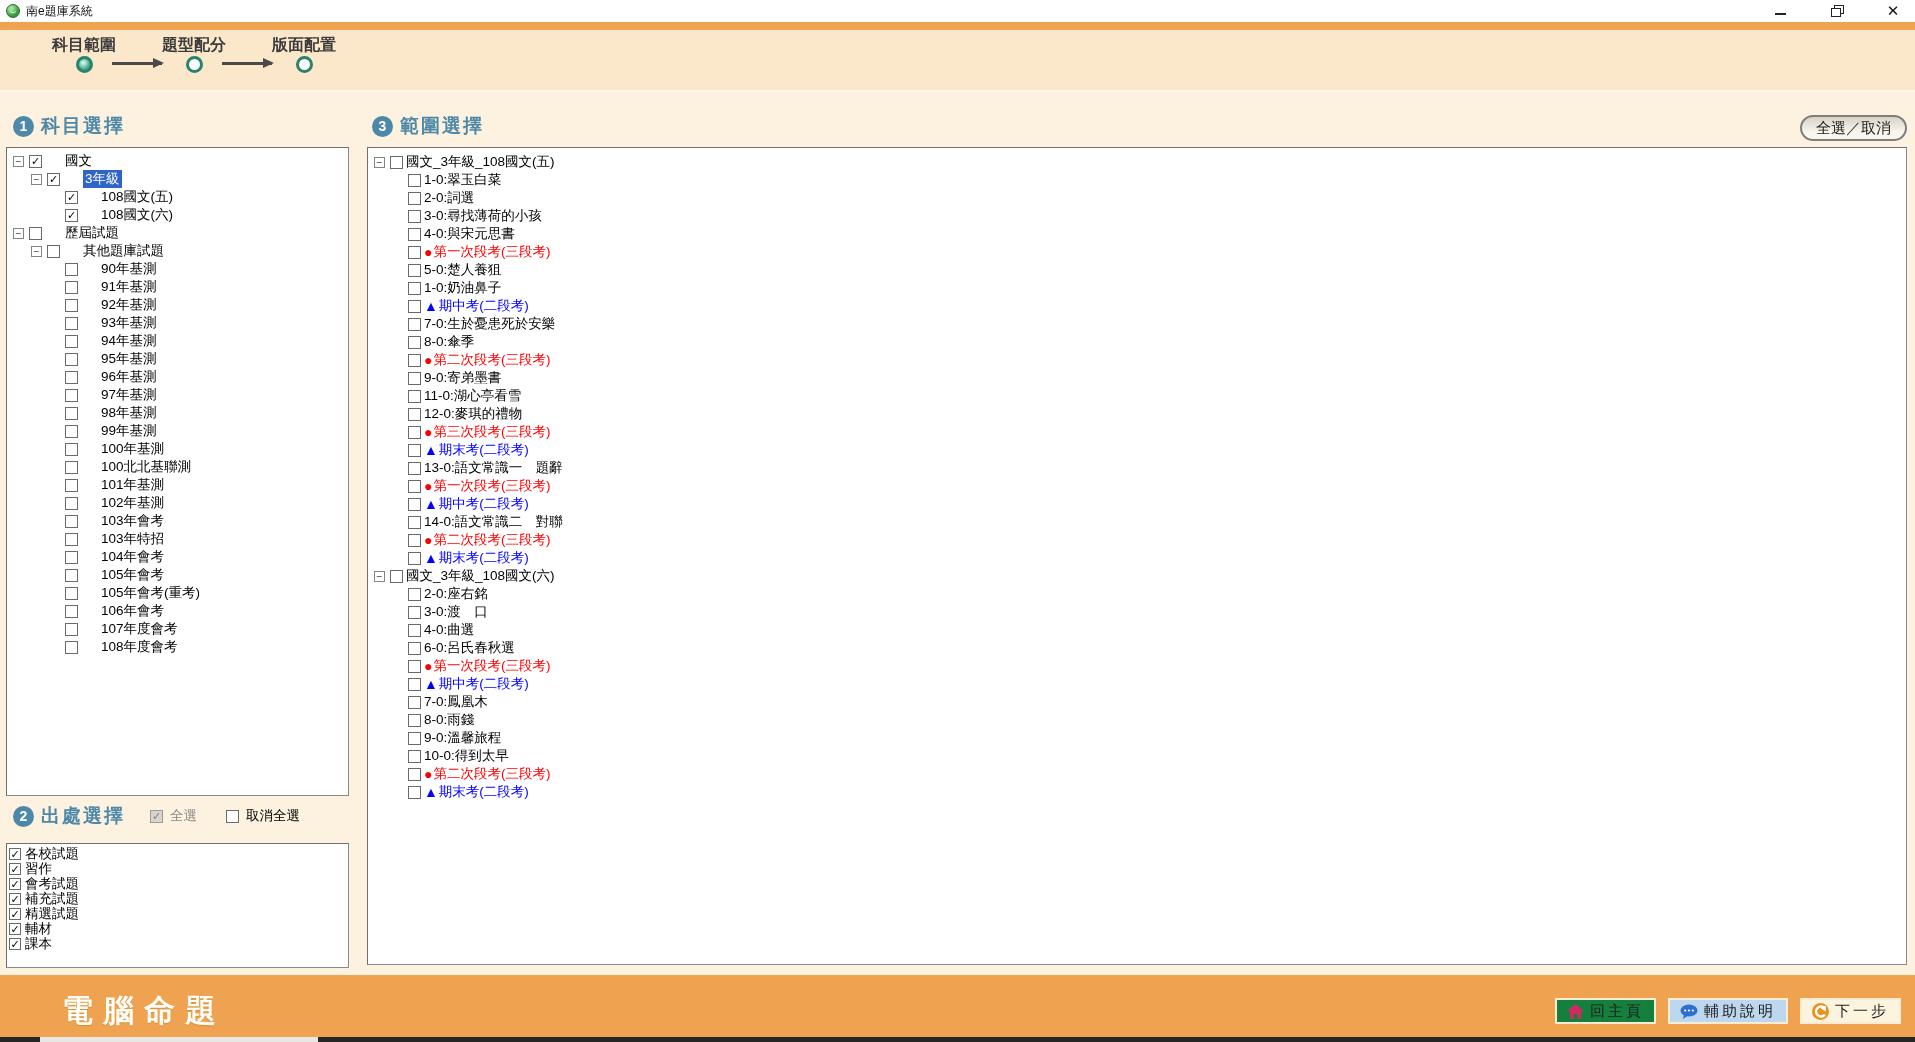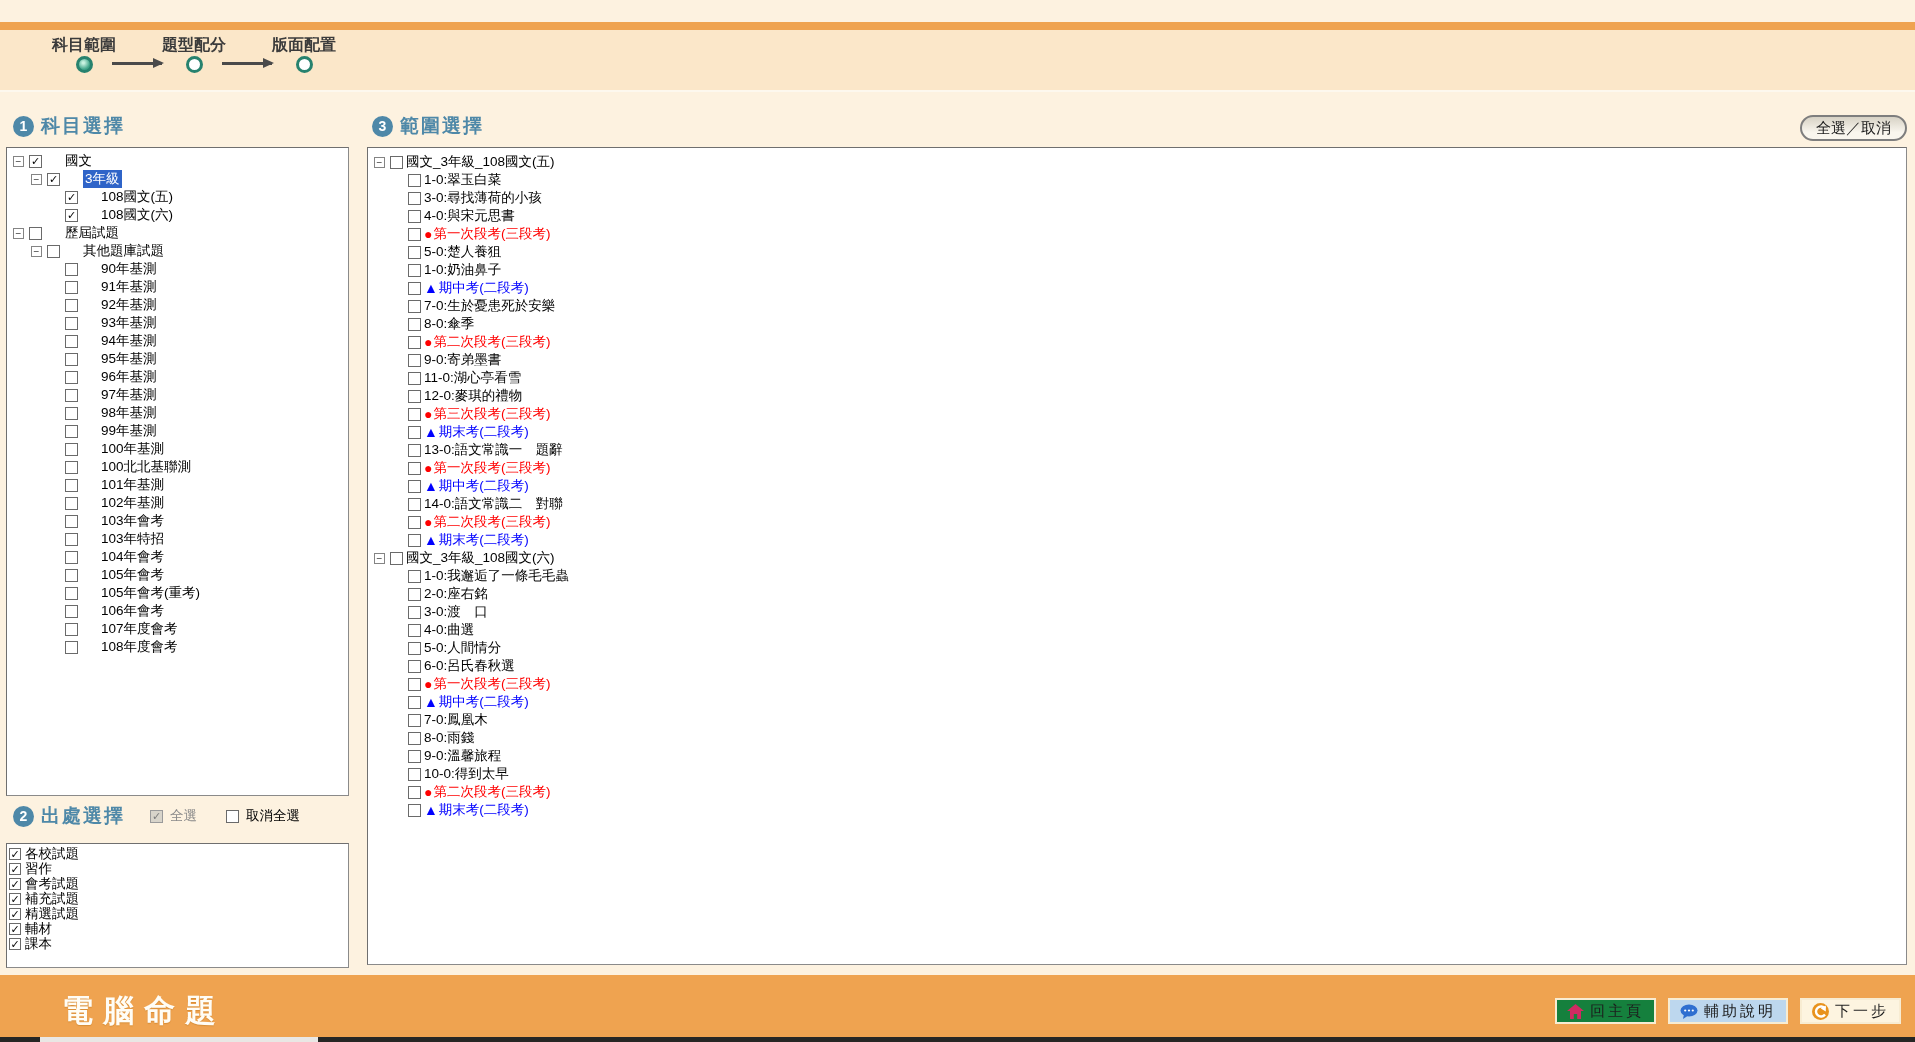--- a/index.html
+++ b/index.html
@@ -82,20 +82,29 @@
   .fbtn svg{display:block;}
   
   .taskbar{position:absolute;left:0;bottom:0;width:100%;height:5px;background:#262624;}
   .taskbar-seg{position:absolute;left:40px;top:0;width:278px;height:5px;background:#e9e7e4;}
 </style>
 </head>
 <body>
 
 <div id="screen">
 
+  <div class="titlebar">
+    <span class="app-icon"></span>
+    <span class="title-text">南e題庫系統</span>
+    <span class="win-controls">
+      <span class="wc wc-min"></span>
+      <span class="wc wc-restore"></span>
+      <span class="wc wc-close">✕</span>
+    </span>
+  </div>
 
   <div class="orange-strip"></div>
 
   <div class="step-band">
     <div class="steps">
       <div class="step-col">
         <span class="step-label">科目範圍</span>
         <span class="dot filled"></span>
       </div>
       <div class="arrow"></div>
@@ -194,20 +203,21 @@
   <div class="sec-head" style="left:372px;top:113px;">
     <span class="sec-num">3</span>
     <span class="sec-title">範圍選擇</span>
   </div>
 
   <div class="pill-btn">全選／取消</div>
 
   <div class="panel" id="range-tree">
       <div class="trow"><span class="indent" style="width: 4px;"></span><span class="expbox">−</span><span class="cb"></span><span class="tlabel">國文_3年級_108國文(五)</span></div>
       <div class="trow"><span class="indent" style="width: 22px;"></span><span class="expspace"></span><span class="cb"></span><span class="tlabel">1-0:翠玉白菜</span></div>
+      <div class="trow"><span class="indent" style="width: 22px;"></span><span class="expspace"></span><span class="cb"></span><span class="tlabel">2-0:詞選</span></div>
       <div class="trow"><span class="indent" style="width: 22px;"></span><span class="expspace"></span><span class="cb"></span><span class="tlabel">3-0:尋找薄荷的小孩</span></div>
       <div class="trow"><span class="indent" style="width: 22px;"></span><span class="expspace"></span><span class="cb"></span><span class="tlabel">4-0:與宋元思書</span></div>
       <div class="trow"><span class="indent" style="width: 22px;"></span><span class="expspace"></span><span class="cb"></span><span class="marker" style="color: rgb(255, 0, 0);">●</span><span class="tlabel" style="color: rgb(255, 0, 0);">第一次段考(三段考)</span></div>
       <div class="trow"><span class="indent" style="width: 22px;"></span><span class="expspace"></span><span class="cb"></span><span class="tlabel">5-0:楚人養狙</span></div>
       <div class="trow"><span class="indent" style="width: 22px;"></span><span class="expspace"></span><span class="cb"></span><span class="tlabel">1-0:奶油鼻子</span></div>
       <div class="trow"><span class="indent" style="width: 22px;"></span><span class="expspace"></span><span class="cb"></span><span class="marker" style="color: rgb(0, 0, 255);">▲</span><span class="tlabel" style="color: rgb(0, 0, 255);">期中考(二段考)</span></div>
       <div class="trow"><span class="indent" style="width: 22px;"></span><span class="expspace"></span><span class="cb"></span><span class="tlabel">7-0:生於憂患死於安樂</span></div>
       <div class="trow"><span class="indent" style="width: 22px;"></span><span class="expspace"></span><span class="cb"></span><span class="tlabel">8-0:傘季</span></div>
       <div class="trow"><span class="indent" style="width: 22px;"></span><span class="expspace"></span><span class="cb"></span><span class="marker" style="color: rgb(255, 0, 0);">●</span><span class="tlabel" style="color: rgb(255, 0, 0);">第二次段考(三段考)</span></div>
       <div class="trow"><span class="indent" style="width: 22px;"></span><span class="expspace"></span><span class="cb"></span><span class="tlabel">9-0:寄弟墨書</span></div>
@@ -215,25 +225,23 @@
       <div class="trow"><span class="indent" style="width: 22px;"></span><span class="expspace"></span><span class="cb"></span><span class="tlabel">12-0:麥琪的禮物</span></div>
       <div class="trow"><span class="indent" style="width: 22px;"></span><span class="expspace"></span><span class="cb"></span><span class="marker" style="color: rgb(255, 0, 0);">●</span><span class="tlabel" style="color: rgb(255, 0, 0);">第三次段考(三段考)</span></div>
       <div class="trow"><span class="indent" style="width: 22px;"></span><span class="expspace"></span><span class="cb"></span><span class="marker" style="color: rgb(0, 0, 255);">▲</span><span class="tlabel" style="color: rgb(0, 0, 255);">期末考(二段考)</span></div>
       <div class="trow"><span class="indent" style="width: 22px;"></span><span class="expspace"></span><span class="cb"></span><span class="tlabel">13-0:語文常識一　題辭</span></div>
       <div class="trow"><span class="indent" style="width: 22px;"></span><span class="expspace"></span><span class="cb"></span><span class="marker" style="color: rgb(255, 0, 0);">●</span><span class="tlabel" style="color: rgb(255, 0, 0);">第一次段考(三段考)</span></div>
       <div class="trow"><span class="indent" style="width: 22px;"></span><span class="expspace"></span><span class="cb"></span><span class="marker" style="color: rgb(0, 0, 255);">▲</span><span class="tlabel" style="color: rgb(0, 0, 255);">期中考(二段考)</span></div>
       <div class="trow"><span class="indent" style="width: 22px;"></span><span class="expspace"></span><span class="cb"></span><span class="tlabel">14-0:語文常識二　對聯</span></div>
       <div class="trow"><span class="indent" style="width: 22px;"></span><span class="expspace"></span><span class="cb"></span><span class="marker" style="color: rgb(255, 0, 0);">●</span><span class="tlabel" style="color: rgb(255, 0, 0);">第二次段考(三段考)</span></div>
       <div class="trow"><span class="indent" style="width: 22px;"></span><span class="expspace"></span><span class="cb"></span><span class="marker" style="color: rgb(0, 0, 255);">▲</span><span class="tlabel" style="color: rgb(0, 0, 255);">期末考(二段考)</span></div>
       <div class="trow"><span class="indent" style="width: 4px;"></span><span class="expbox">−</span><span class="cb"></span><span class="tlabel">國文_3年級_108國文(六)</span></div>
-      <div class="trow"><span class="indent" style="width: 22px;"></span><span class="expspace"></span><span class="cb"></span><span class="tlabel">1-0:我邂逅了一條毛毛蟲</span></div>
       <div class="trow"><span class="indent" style="width: 22px;"></span><span class="expspace"></span><span class="cb"></span><span class="tlabel">2-0:座右銘</span></div>
       <div class="trow"><span class="indent" style="width: 22px;"></span><span class="expspace"></span><span class="cb"></span><span class="tlabel">3-0:渡　口</span></div>
       <div class="trow"><span class="indent" style="width: 22px;"></span><span class="expspace"></span><span class="cb"></span><span class="tlabel">4-0:曲選</span></div>
-      <div class="trow"><span class="indent" style="width: 22px;"></span><span class="expspace"></span><span class="cb"></span><span class="tlabel">5-0:人間情分</span></div>
       <div class="trow"><span class="indent" style="width: 22px;"></span><span class="expspace"></span><span class="cb"></span><span class="tlabel">6-0:呂氏春秋選</span></div>
       <div class="trow"><span class="indent" style="width: 22px;"></span><span class="expspace"></span><span class="cb"></span><span class="marker" style="color: rgb(255, 0, 0);">●</span><span class="tlabel" style="color: rgb(255, 0, 0);">第一次段考(三段考)</span></div>
       <div class="trow"><span class="indent" style="width: 22px;"></span><span class="expspace"></span><span class="cb"></span><span class="marker" style="color: rgb(0, 0, 255);">▲</span><span class="tlabel" style="color: rgb(0, 0, 255);">期中考(二段考)</span></div>
       <div class="trow"><span class="indent" style="width: 22px;"></span><span class="expspace"></span><span class="cb"></span><span class="tlabel">7-0:鳳凰木</span></div>
       <div class="trow"><span class="indent" style="width: 22px;"></span><span class="expspace"></span><span class="cb"></span><span class="tlabel">8-0:雨錢</span></div>
       <div class="trow"><span class="indent" style="width: 22px;"></span><span class="expspace"></span><span class="cb"></span><span class="tlabel">9-0:溫馨旅程</span></div>
       <div class="trow"><span class="indent" style="width: 22px;"></span><span class="expspace"></span><span class="cb"></span><span class="tlabel">10-0:得到太早</span></div>
       <div class="trow"><span class="indent" style="width: 22px;"></span><span class="expspace"></span><span class="cb"></span><span class="marker" style="color: rgb(255, 0, 0);">●</span><span class="tlabel" style="color: rgb(255, 0, 0);">第二次段考(三段考)</span></div>
       <div class="trow"><span class="indent" style="width: 22px;"></span><span class="expspace"></span><span class="cb"></span><span class="marker" style="color: rgb(0, 0, 255);">▲</span><span class="tlabel" style="color: rgb(0, 0, 255);">期末考(二段考)</span></div>
     </div>

